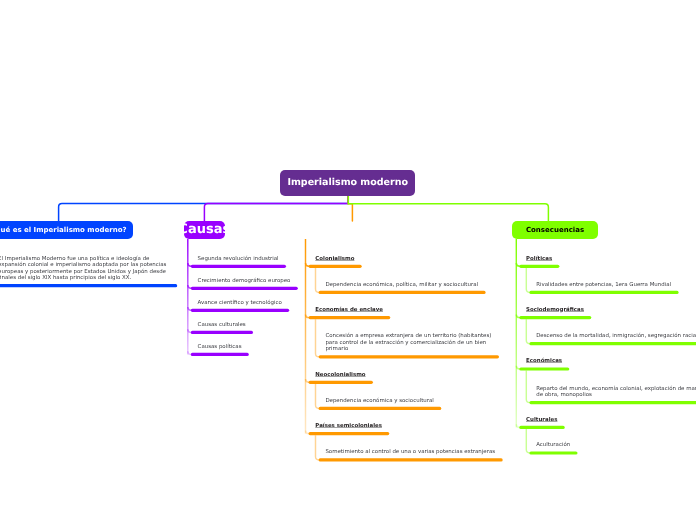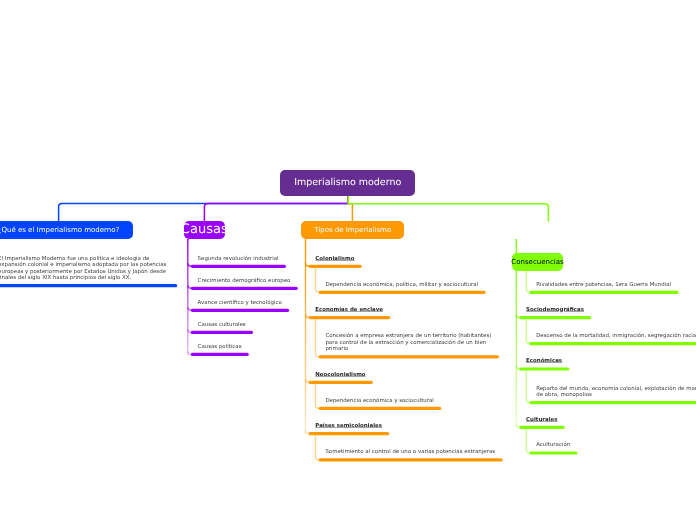--- a/index.html
+++ b/index.html
@@ -6,26 +6,26 @@
   html,body{margin:0;padding:0;}
   body{width:696px;height:520px;background:#ffffff;overflow:hidden;
        font-family:"DejaVu Sans",sans-serif;
        -webkit-font-smoothing:antialiased;text-rendering:geometricPrecision;}
   #canvas{position:absolute;left:0;top:0;width:696px;height:520px;overflow:hidden;background:#fff;}
   svg.lay{position:absolute;left:0;top:0;width:696px;height:520px;}
   #links{z-index:1;}
   #bars{z-index:2;}
 
   .node{filter:blur(0px);position:absolute;border-radius:5px;display:flex;align-items:center;justify-content:center;
-        font-weight:normal;white-space:nowrap;z-index:4;}
+        font-weight:bold;white-space:nowrap;z-index:4;}
   #root-node{left:280.4px;top:169.5px;width:134.7px;height:26px;background:#652d91;color:#fff;font-size:9.5px;}
   #n-que{left:-16px;top:220.5px;width:149px;height:18.5px;background:#0044ff;color:#fff;font-size:7px;}
   #n-causas{left:183.5px;top:220.5px;width:41.5px;height:18px;background:#9900ff;color:#fff;font-size:13px;}
   #n-tipos{left:301.2px;top:220.5px;width:103px;height:18.5px;background:#ff9900;color:#fff;font-size:7px;}
-  #n-cons{left:512px;top:220.5px;width:51px;height:18px;background:#7fff00;color:#000;font-size:7px;margin-top:32px;}
+  #n-cons{left:512px;top:220.5px;width:86px;height:18px;background:#7fff00;color:#000;font-size:7px;}
 
   .tx{filter:blur(0px);position:absolute;color:#3a3b40;font-size:5.45px;white-space:nowrap;z-index:3;line-height:6.45px;}
   .tx.h{font-weight:bold;color:#231f20;}
 
   .tx.h span.ul{text-decoration:underline;text-decoration-color:#a3a3a3;text-decoration-thickness:1px;text-underline-offset:0px;}
   .tx.w{white-space:pre;}
 #q1{left:-1.9px;top:255.84px;}
   #c1{left:197.6px;top:255.79px;}
   #c2{left:197.6px;top:277.79px;}
   #c3{left:197.6px;top:299.79px;}
@@ -132,23 +132,20 @@
 
   <div class="node" id="root-node">
       <span>Imperialismo moderno</span>
     </div>
   <div class="node" id="n-que">
       <span>¿Qué es el Imperialismo moderno?</span>
     </div>
   <div class="node" id="n-causas">
       <span>Causas</span>
     </div>
-  <div class="node" id="n-tipos">
-      <span>Tipos de Imperialismo</span>
-    </div>
   <div class="node" id="n-cons">
       <span>Consecuencias</span>
     </div>
 
   <div class="tx w" id="q1">El Imperialismo Moderno fue una política e ideología de
 expansión colonial e imperialismo adoptada por las potencias
 europeas y posteriormente por Estados Unidos y Japón desde
 finales del siglo XIX hasta principios del siglo XX.</div>
 
   <div class="tx" id="c1">Segunda revolución industrial</div>

